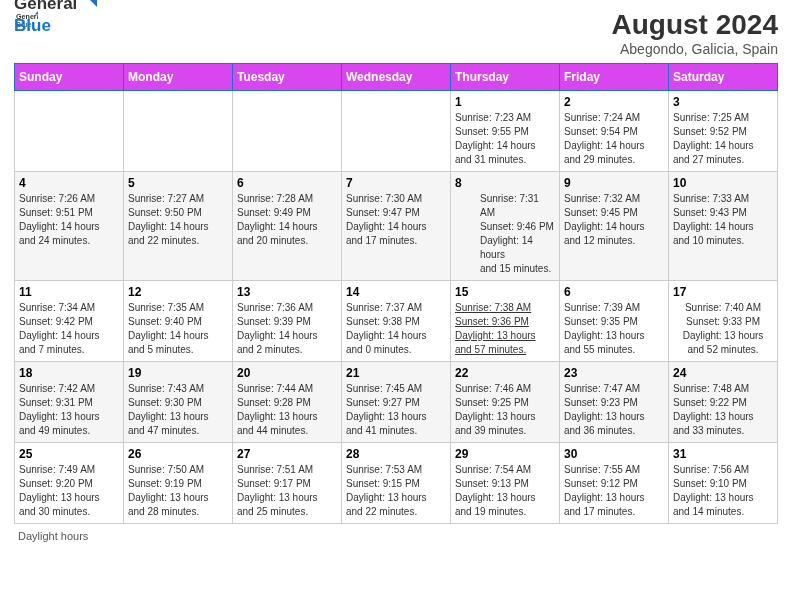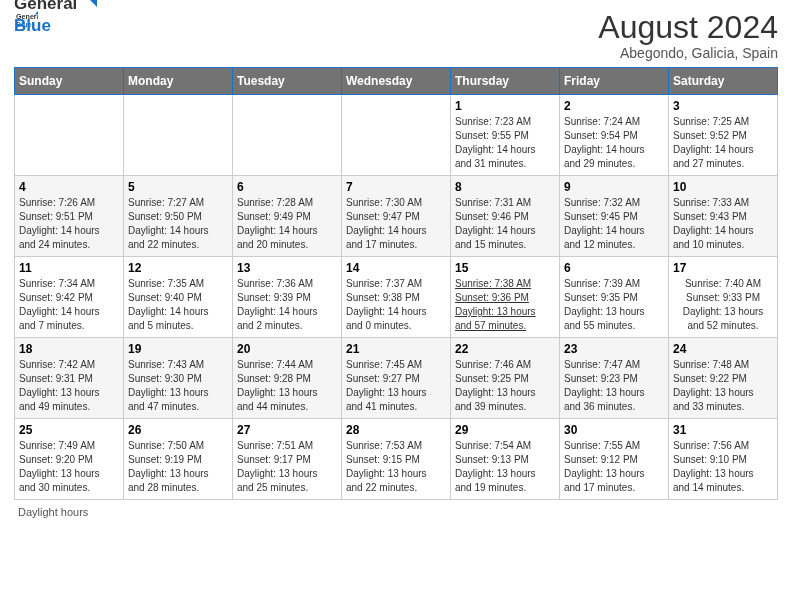--- a/index.html
+++ b/index.html
@@ -27,36 +27,36 @@
     }
     .logo-icon {
       width: 22px;
       height: 22px;
       margin-left: 2px;
     }
     .title-block {
       text-align: right;
     }
     .main-title {
-      font-size: 32px;
-      font-weight: normal;
+      font-size: 28px;
+      font-weight: bold;
       color: #333;
       line-height: 1.1;
     }
     .subtitle {
       font-size: 14px;
       color: #555;
     }
     table {
       width: 100%;
       border-collapse: collapse;
       font-size: 10.5px;
     }
     thead tr th {
-      background: #737373;
+      background: #d946ef;
       color: #fff;
       padding: 6px 4px;
       text-align: left;
       font-weight: bold;
       font-size: 12px;
       border: 1px solid #1a73c8;
     }
     tbody tr td {
       border: 1px solid #ccc;
       padding: 4px 4px;
@@ -183,21 +183,21 @@
           </td>
           <td>
             <span class="day-num">7</span>
             <div class="day-info" style="white-space: pre-line;">Sunrise: 7:30 AM
 Sunset: 9:47 PM
 Daylight: 14 hours
 and 17 minutes.</div>
           </td>
           <td>
             <span class="day-num">8</span>
-            <div class="day-info" style="white-space: pre-line;">Sunrise: 7:31 AM
+            <div class="day-info" style="white-space: pre-line; margin-left: 25px;">Sunrise: 7:31 AM
 Sunset: 9:46 PM
 Daylight: 14 hours
 and 15 minutes.</div>
           </td>
           <td>
             <span class="day-num">9</span>
             <div class="day-info" style="white-space: pre-line;">Sunrise: 7:32 AM
 Sunset: 9:45 PM
 Daylight: 14 hours
 and 12 minutes.</div>

